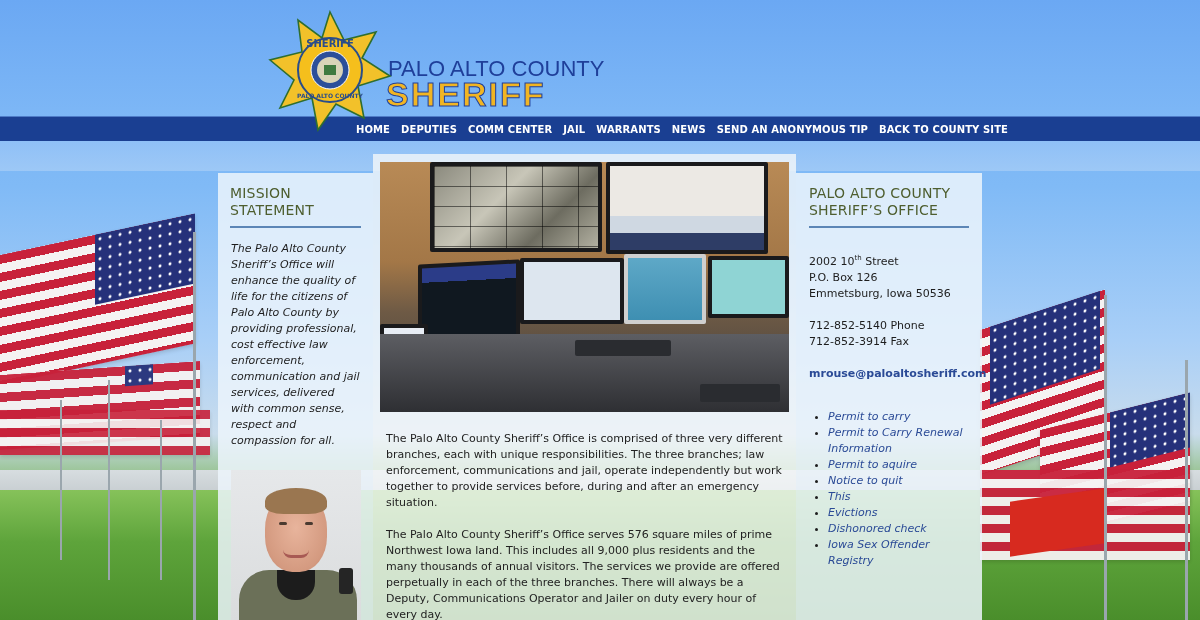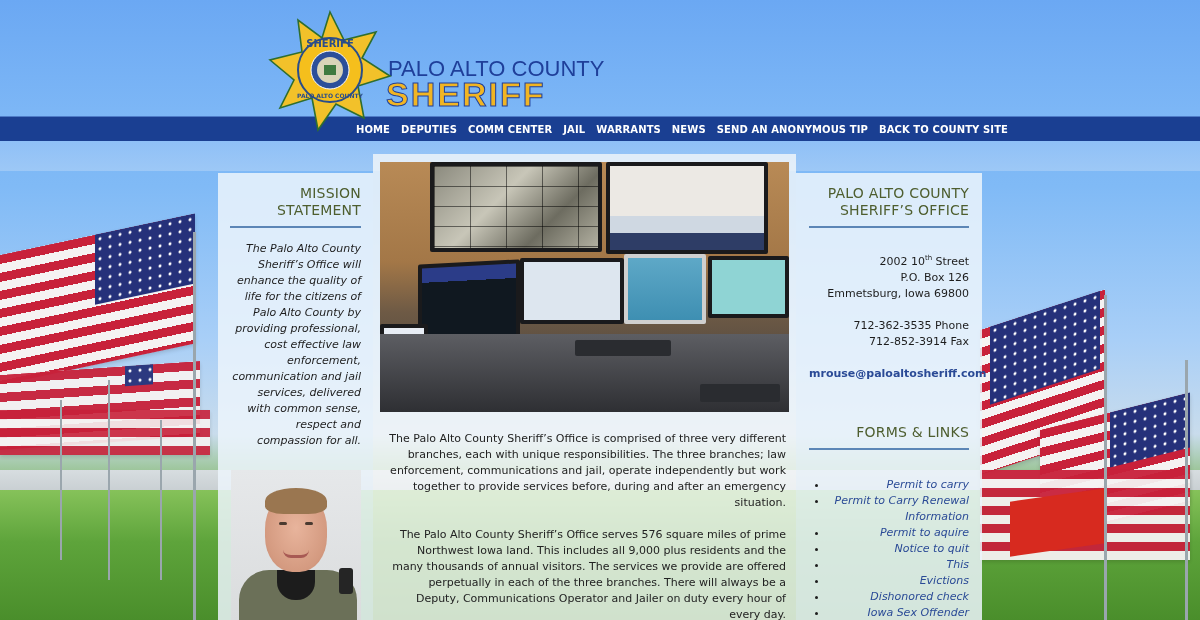--- a/index.html
+++ b/index.html
@@ -84,21 +84,20 @@
   .sky-strip {
     position: absolute; left: 0; top: 141px; width: 1200px; height: 30px;
     background: linear-gradient(180deg, #8fc0f7, #9dc8f6);
     z-index: 2;
   }
 
   
   .panel {
     position: absolute; z-index: 5;
     background: rgba(236, 244, 252, 0.85);
-    text-align: right;
   }
   .panel-left { left: 218px; top: 173px; width: 155px; height: 447px; }
   .panel-right { left: 796px; top: 173px; width: 186px; height: 447px; }
   .panel-center {
     left: 373px; top: 154px; width: 423px; height: 466px;
     background: rgba(246, 248, 250, 0.78);
   }
   .panel-heading {
     font-size: 14px; color: #4e5e2f; font-weight: normal;
     line-height: 17px; letter-spacing: 0.2px;
@@ -293,29 +292,28 @@
     <p>The Palo Alto County Sheriff’s Office is comprised of three very different branches, each with unique responsibilities.  The three branches; law enforcement, communications and jail, operate independently but work together to provide services before, during and after an emergency situation.</p>
     <p>The Palo Alto County Sheriff’s Office serves 576 square miles of prime Northwest Iowa land. This includes all 9,000 plus residents and the many thousands of annual visitors. The services we provide are offered perpetually in each of the three branches. There will always be a Deputy, Communications Operator and Jailer on duty every hour of every day.</p>
   </div>
 </main>
 
 <aside class="panel panel-right">
   <h2 class="panel-heading">PALO ALTO COUNTY SHERIFF’S OFFICE</h2>
   <div class="addr">
     <div><span>2002 10</span><sup>th</sup><span> Street</span></div>
     <div>P.O. Box 126</div>
-    <div>Emmetsburg, Iowa 69800</div>
+    <div>Emmetsburg, Iowa 50536</div>
     <div class="gap"></div>
-    <div>712-362-3535 Phone</div>
+    <div>712-852-5140 Phone</div>
     <div>712-852-3914 Fax</div>
     <div class="gap"></div>
     <a class="email-link">mrouse@paloaltosheriff.com</a>
   </div>
 
-  <h2 class="panel-heading forms-heading">FORMS &amp; LINKS</h2>
   <ul class="links-list">
     <li><span>Permit to carry</span></li>
     <li><span>Permit to Carry Renewal Information</span></li>
     <li><span>Permit to aquire</span></li>
     <li><span>Notice to quit</span></li>
     <li><span>This</span></li>
     <li><span>Evictions</span></li>
     <li><span>Dishonored check</span></li>
     <li><span>Iowa Sex Offender Registry</span></li>
   </ul>

